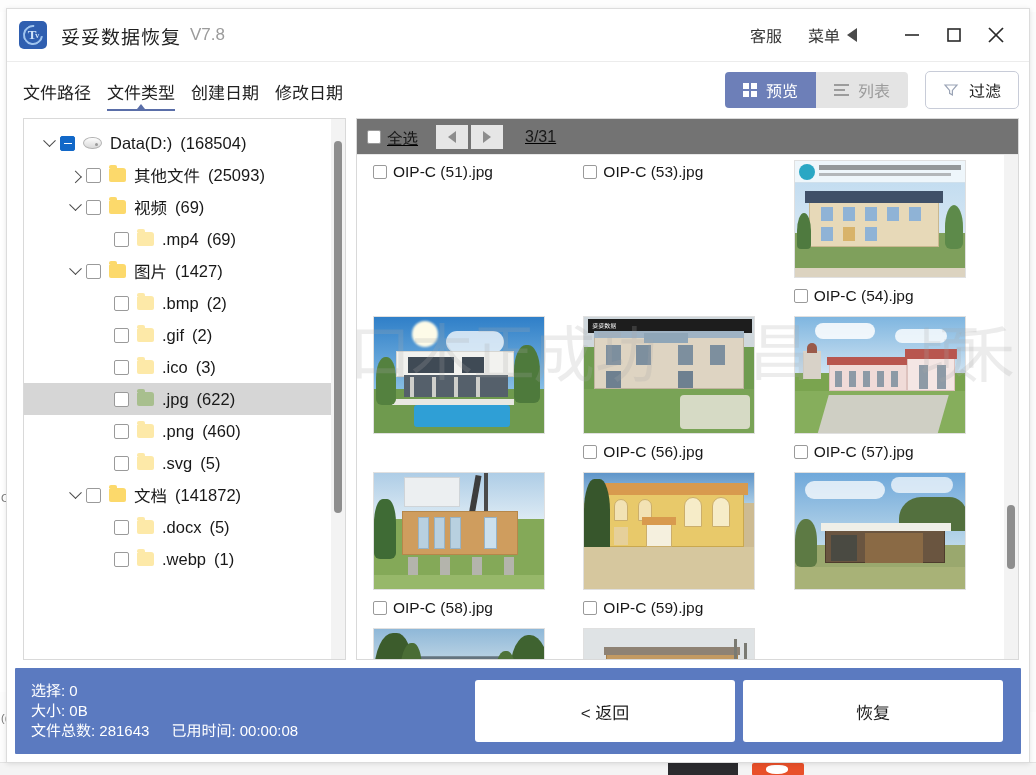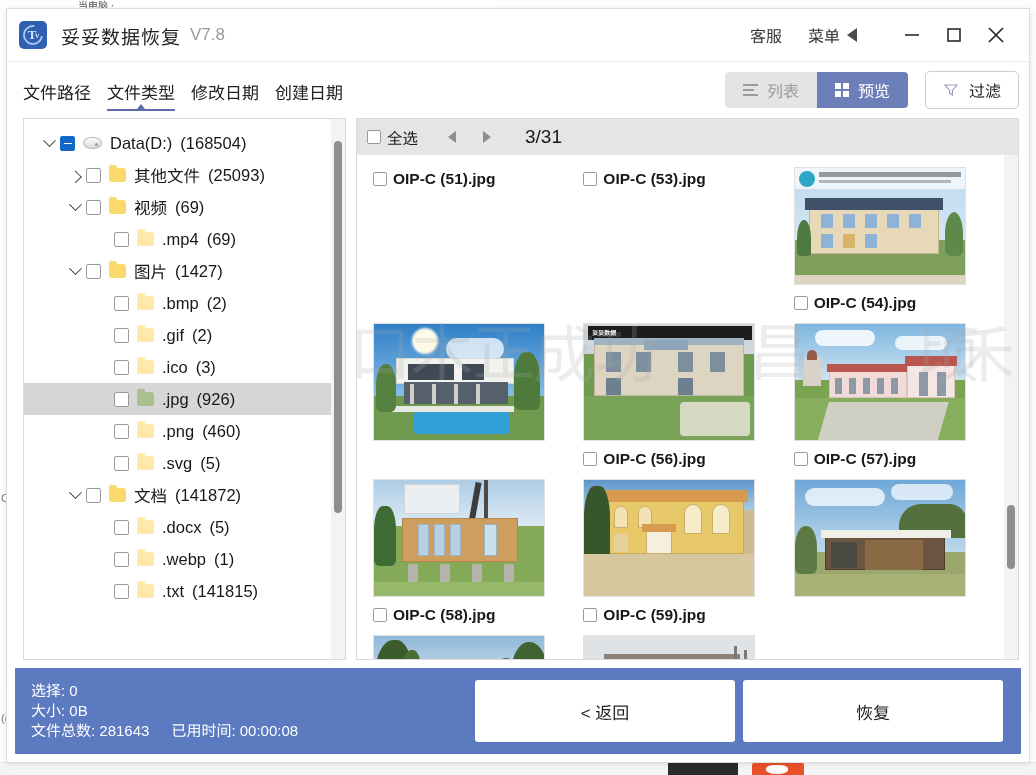--- a/index.html
+++ b/index.html
@@ -253,32 +253,32 @@
 
   
   #content-panel {
     flex: 1 1 auto; margin-left: 10px;
     border: 1px solid #d9d9d9; background: #fff;
     display: flex; flex-direction: column; min-width: 0;
     position: relative; overflow: hidden;
   }
   #content-head {
     height: 36px; flex: 0 0 36px; display: flex; align-items: center;
-    padding-left: 10px; border-bottom: 1px solid #e8e8e8; background: #e5e5e5;
+    padding-left: 10px; border-bottom: 1px solid #e8e8e8; background: #737373; text-decoration: underline;
   }
   .selall { display: flex; align-items: center; font-size: 15.5px; color: #181818; cursor: pointer; }
   .selall .cbox { width: 14px; height: 14px; flex: 0 0 14px; margin-right: 6px; }
   .pager { display: flex; margin-left: 18px; gap: 3px; }
   .pbtn {
     width: 32px; height: 24px; background: #e6e6e6;
     display: flex; align-items: center; justify-content: center; cursor: pointer;
   }
   .tri-l { width:0;height:0;border-top:6px solid transparent;border-bottom:6px solid transparent;border-right:8px solid #8d8d8d; }
   .tri-r { width:0;height:0;border-top:6px solid transparent;border-bottom:6px solid transparent;border-left:8px solid #8d8d8d; }
-  .pagenum { margin-left: 22px; font-size: 19px; color: #181818; }
+  .pagenum { margin-left: 22px; font-size: 16px; color: #181818; }
 
   #grid-outer { flex: 1 1 auto; position: relative; overflow: hidden; }
   #grid-scroll { position: absolute; inset: 0 14px 0 0; overflow: hidden; }
   #grid {
     display: grid; grid-template-columns: repeat(3, 1fr);
     padding: 0 8px; margin-top: -28px;
   }
   .cell { padding: 2px 0 0 0; }
   .thumb-box {
     height: 124px; display: flex; align-items: center;
@@ -318,21 +318,20 @@
   .foot-btn {
     width: 260px; height: 62px; background: #ffffff;
     display: flex; align-items: center; justify-content: center;
     font-size: 17px; color: #1f1f1f; border-radius: 3px; cursor: pointer;
   }
 </style>
 </head>
 <body>
 
 <div id="desktop">
-  <div class="bg-strip-top">当电脑 ·</div>
   <div class="bg-edge-left">
     <span class="lbl">C</span>
     <span class="lbl2">((</span>
   </div>
   <div class="bg-edge-right"></div>
 </div>
 
 <div id="taskbar">
   <div class="tb-dark"></div>
   <div class="tb-orange"></div>
@@ -372,42 +371,42 @@
         <line x1="4" y1="4" x2="18" y2="18" stroke="#2a2a2a" stroke-width="1.7"></line>
         <line x1="18" y1="4" x2="4" y2="18" stroke="#2a2a2a" stroke-width="1.7"></line>
       </svg>
     </div>
   </div>
 
   <div id="toolbar">
     <div id="tabs">
       <div class="tab">文件路径</div>
       <div class="tab active">文件类型</div>
+      <div class="tab">创建日期</div>
       <div class="tab">修改日期</div>
-      <div class="tab">创建日期</div>
     </div>
 
     <div class="tb-right">
       <div class="segmented">
-        <div class="seg off">
-          <span class="list-glyph">
-              <i></i>
-              <i></i>
-              <i></i>
-            </span>
-          <span>列表</span>
-        </div>
         <div class="seg on">
           <span class="grid-glyph">
               <i></i>
               <i></i>
               <i></i>
               <i></i>
             </span>
           <span>预览</span>
+        </div>
+        <div class="seg off">
+          <span class="list-glyph">
+              <i></i>
+              <i></i>
+              <i></i>
+            </span>
+          <span>列表</span>
         </div>
       </div>
 
       <div class="filter-btn">
         <svg width="16" height="16" viewBox="0 0 16 16">
           <path d="M2 3h12l-4.6 5.4V13L6.6 11.3V8.4z" fill="none" stroke="#9aa3b5" stroke-width="1.2"></path>
         </svg>
         <span>过滤</span>
       </div>
 
@@ -480,21 +479,21 @@
             <span class="cbox"></span>
             <span class="folder pale"></span>
             <span class="tlabel">.ico</span>
             <span class="tcount">(3)</span>
           </div>
           <div class="tnode ind2 sel">
             <span class="twist"></span>
             <span class="cbox"></span>
             <span class="folder green"></span>
             <span class="tlabel">.jpg</span>
-            <span class="tcount">(926)</span>
+            <span class="tcount">(622)</span>
           </div>
           <div class="tnode ind2">
             <span class="twist"></span>
             <span class="cbox"></span>
             <span class="folder pale"></span>
             <span class="tlabel">.png</span>
             <span class="tcount">(460)</span>
           </div>
           <div class="tnode ind2">
             <span class="twist"></span>
@@ -518,27 +517,20 @@
             <span class="folder pale"></span>
             <span class="tlabel">.docx</span>
             <span class="tcount">(5)</span>
           </div>
           <div class="tnode ind2">
             <span class="twist"></span>
             <span class="cbox"></span>
             <span class="folder pale"></span>
             <span class="tlabel">.webp</span>
             <span class="tcount">(1)</span>
-          </div>
-          <div class="tnode ind2">
-            <span class="twist"></span>
-            <span class="cbox"></span>
-            <span class="folder pale"></span>
-            <span class="tlabel">.txt</span>
-            <span class="tcount">(141815)</span>
           </div>
         </div>
       <div class="vscroll">
         <div class="thumb" id="tree-thumb" style="top:22px;height:372px;"></div>
       </div>
     </div>
 
     <div id="content-panel">
       <div id="content-head">
         <div class="selall">
@@ -551,21 +543,21 @@
           </div>
           <div class="pbtn">
             <span class="tri-r"></span>
           </div>
         </div>
         <div class="pagenum">3/31</div>
       </div>
 
       <div id="grid-outer">
         <div id="grid-scroll">
-          <div id="grid" style="margin-top: 7px; font-weight: bold;">
+          <div id="grid" style="margin-top: 0px;">
               <div class="cell">
                 <div class="thumb-box" style="height: 0px; overflow: hidden;">
                   <div class="thumb-img" style="visibility: hidden;"></div>
                 </div>
                 <div class="fname">
                   <span class="cbox"></span>
                   <span>OIP-C (51).jpg</span>
                 </div>
               </div>
               <div class="cell">

